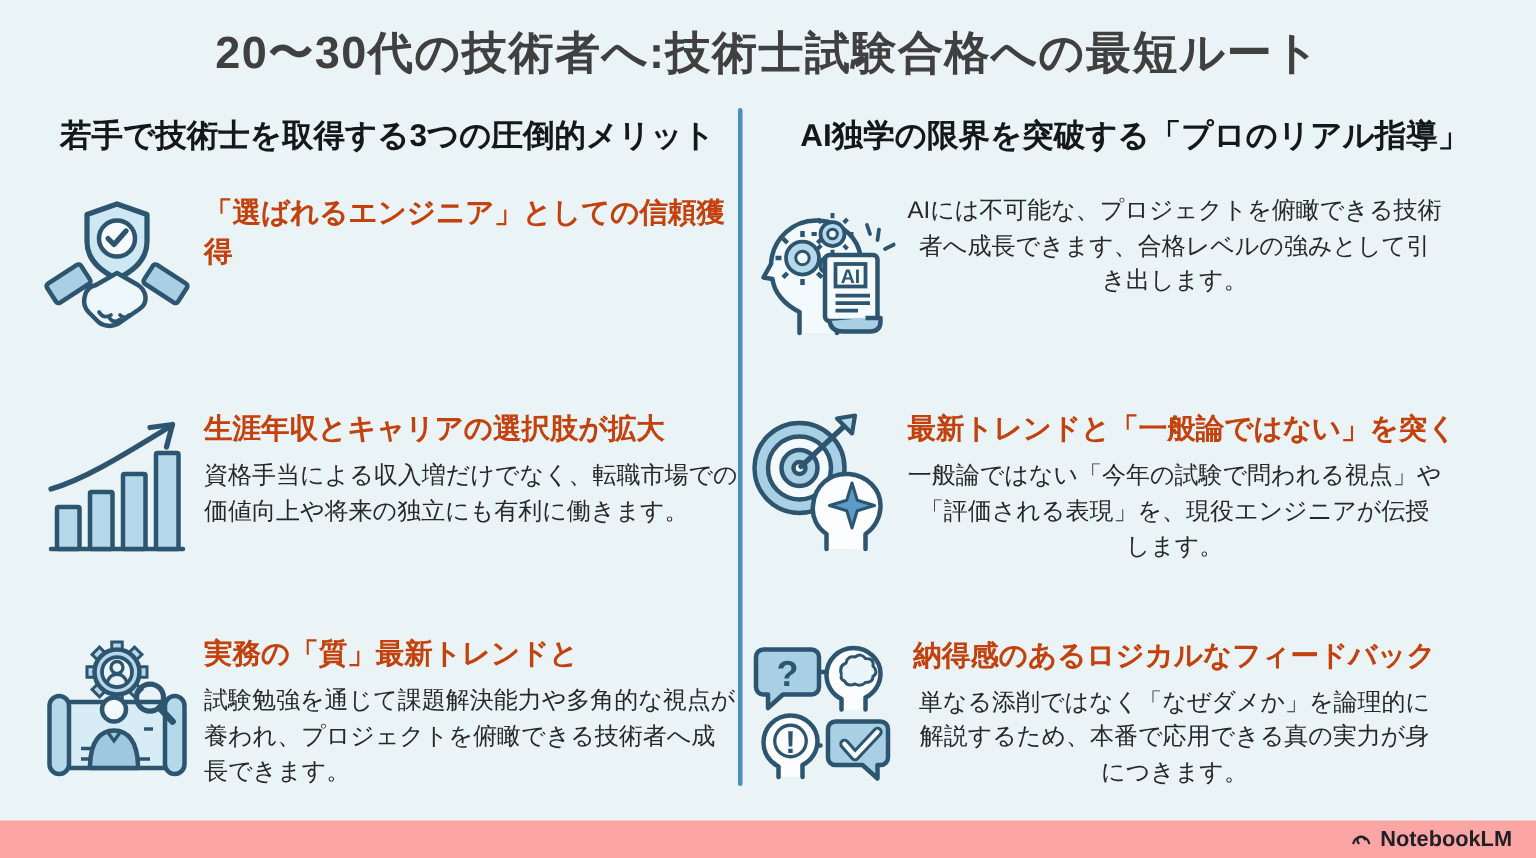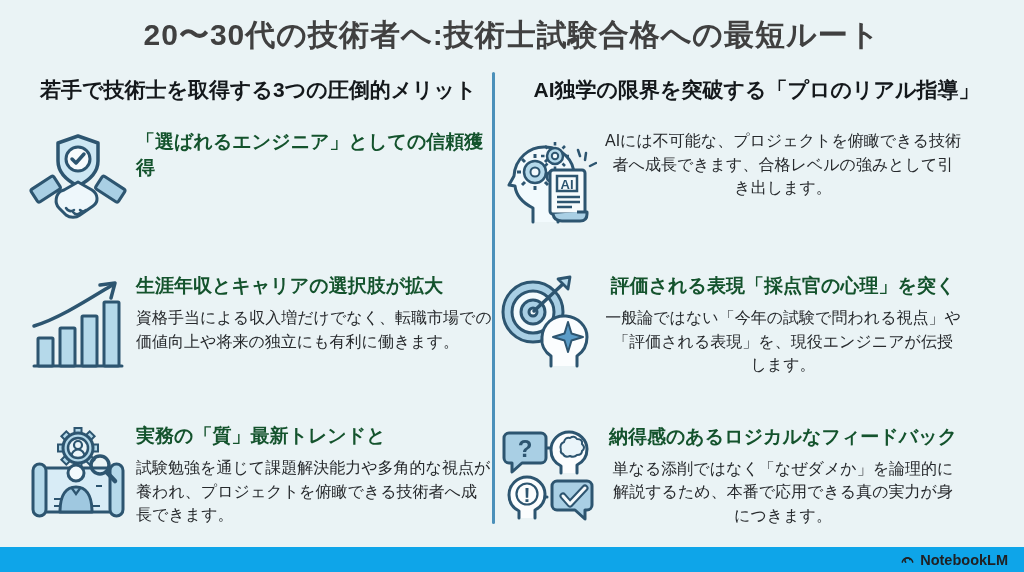--- a/index.html
+++ b/index.html
@@ -52,32 +52,32 @@
     width:104px;height:104px;
     flex-shrink:0;
     display:flex;align-items:center;justify-content:center;
   }
   .item-icon svg{width:100px;height:100px;}
   .item-text{padding-left:6px;padding-top:1px;}
   .item-title{
     margin:0 0 7px 0;
     font-size:19px;
     font-weight:700;
-    color:#14532d;
+    color:#c2410c;
   }
   .item-body{
     margin:0;
     font-size:16px;
     line-height:1.47;
     color:#26292c;
     max-width:356px;
   }
   .bottom-strip{
     position:absolute;left:0;right:0;bottom:0;
-    height:25px;background:#0ea5e9;
+    height:25px;background:#fca5a5;
     display:flex;align-items:center;justify-content:flex-end;
     padding-right:16px;
   }
   .brand{
     display:flex;align-items:center;gap:5px;
     font-size:14.5px;font-weight:600;color:#202124;
   }
   .ic-stroke{stroke:#2d5570;fill:none;}
   svg text{font-family:"Liberation Sans","DejaVu Sans",sans-serif;}
 </style>
@@ -205,21 +205,21 @@
             <circle cx="36" cy="38" r="21" fill="#f2fafd" stroke="#2d5570" stroke-width="3"></circle>
             <circle cx="36" cy="38" r="12" fill="#a9cfe4" stroke="#2d5570" stroke-width="3"></circle>
             <circle cx="36" cy="38" r="4" fill="#f2fafd" stroke="#2d5570" stroke-width="3"></circle>
             <line x1="37" y1="37" x2="67" y2="9" stroke="#2d5570" stroke-width="3.5" stroke-linecap="round"></line>
             <path d="M61 5 L73 3 L71 15 Z" fill="#b5d9ea" stroke="#2d5570" stroke-width="2.8" stroke-linejoin="round"></path>
             <path d="M54 92 V82 C48 78 44 71 45 63 C46 50 56 41 69 42 C81 43 90 52 90 63 C90 71 86 78 80 82 L80 92" fill="#fbfdfe" stroke="#2d5570" stroke-width="3" stroke-linejoin="round" stroke-linecap="round"></path>
             <path d="M71 48 L74.5 59.5 L86 63 L74.5 66.5 L71 78 L67.5 66.5 L56 63 L67.5 59.5 Z" fill="#5b9cc7" stroke="#2d5570" stroke-width="2" stroke-linejoin="round"></path>
           </svg>
         </div>
         <div class="item-text">
-          <h3 class="item-title">評価される表現「採点官の心理」を突く</h3>
+          <h3 class="item-title">最新トレンドと「一般論ではない」を突く</h3>
           <p class="item-body">一般論ではない「今年の試験で問われる視点」や「評価される表現」を、現役エンジニアが伝授します。</p>
         </div>
       </div>
 
       <div class="item third">
         <div class="item-icon">
           <svg viewBox="0 0 100 100">
             <path d="M12 8 h32 a5 5 0 0 1 5 5 v20 a5 5 0 0 1 -5 5 h-19 l-10 9 v-9 h-3 a5 5 0 0 1 -5 -5 v-20 a5 5 0 0 1 5 -5 Z" fill="#a9cfe4" stroke="#2d5570" stroke-width="3" stroke-linejoin="round"></path>
             <text x="28" y="32" font-size="24" font-weight="bold" fill="#2d5570" text-anchor="middle">?</text>
             <path d="M50 23 h5 M45 72 h5" class="ic-stroke" stroke-width="3" stroke-linecap="round"></path>

